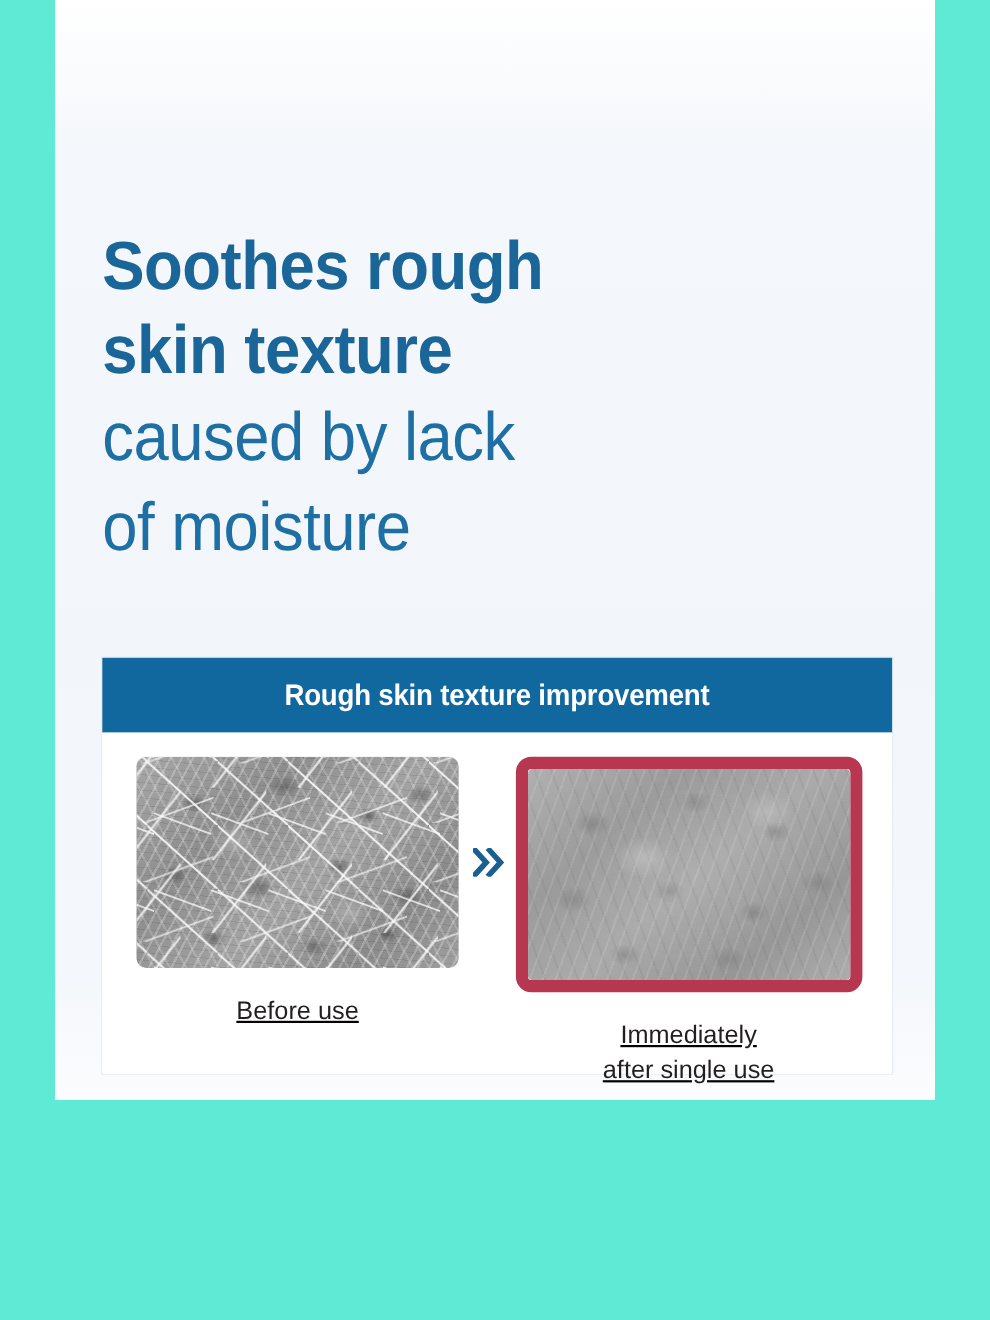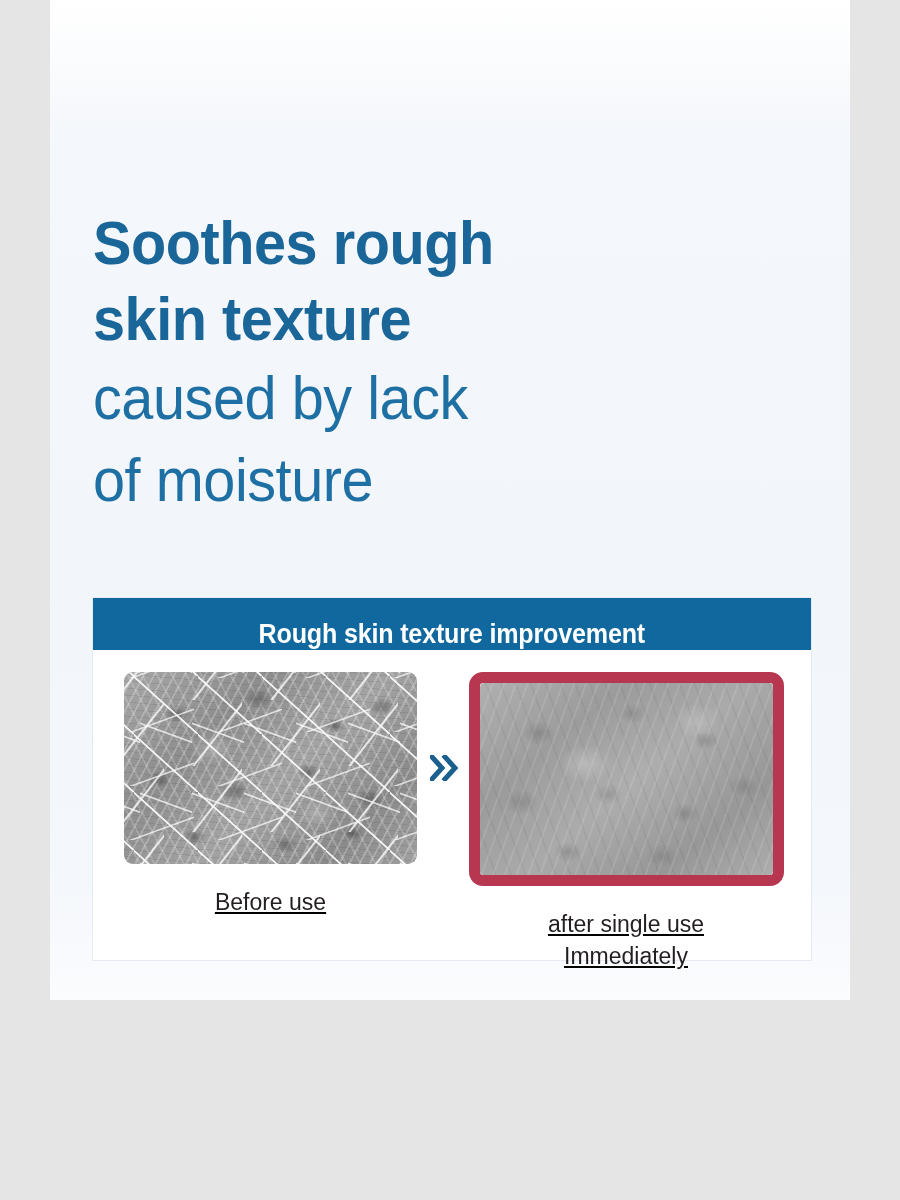--- a/index.html
+++ b/index.html
@@ -11,21 +11,21 @@
 
   body {
     font-family: "Liberation Sans", sans-serif;
     -webkit-font-smoothing: antialiased;
   }
 
   .page {
     position: relative;
     width: 900px;
     height: 1200px;
-    background: #e5e5e5;
+    background: #5eead4;
     overflow: hidden;
   }
 
   
   .backdrop {
     position: absolute;
     left: 50px;
     top: 0px;
     width: 800px;
     height: 1000px;
@@ -71,23 +71,23 @@
     position: absolute;
     left: 93px;
     top: 598px;
     width: 718px;
     background: #ffffff;
     box-shadow: 0 0 0 1px rgba(225,233,241,0.9);
   }
 
   .card-banner {
     background: #10689e;
-    height: 52px;
-    display: flex;
-    align-items: flex-end;
+    height: 68px;
+    display: flex;
+    align-items: center;
     justify-content: center;
   }
 
   .card-banner-title {
     color: #ffffff;
     font-size: 27px;
     font-weight: 700;
     letter-spacing: -0.2px;
     transform: scaleX(0.93);
     white-space: nowrap;
@@ -263,22 +263,22 @@
             <path d="M2 2 L12 13 L2 24" fill="none" stroke="#19608f" stroke-width="5" stroke-linecap="square" stroke-linejoin="miter"></path>
             <path d="M15 2 L25 13 L15 24" fill="none" stroke="#19608f" stroke-width="5" stroke-linecap="square" stroke-linejoin="miter"></path>
           </svg>
         </div>
 
         <div class="compare-col">
           <div class="swatch-frame">
             <div class="swatch after"></div>
           </div>
           <div class="caption">
+            <span class="cap-line">Immediately</span>
             <span class="cap-line">after single use</span>
-            <span class="cap-line">Immediately</span>
           </div>
         </div>
 
       </div>
     </div>
 
   </div>
 
 </div>
 

